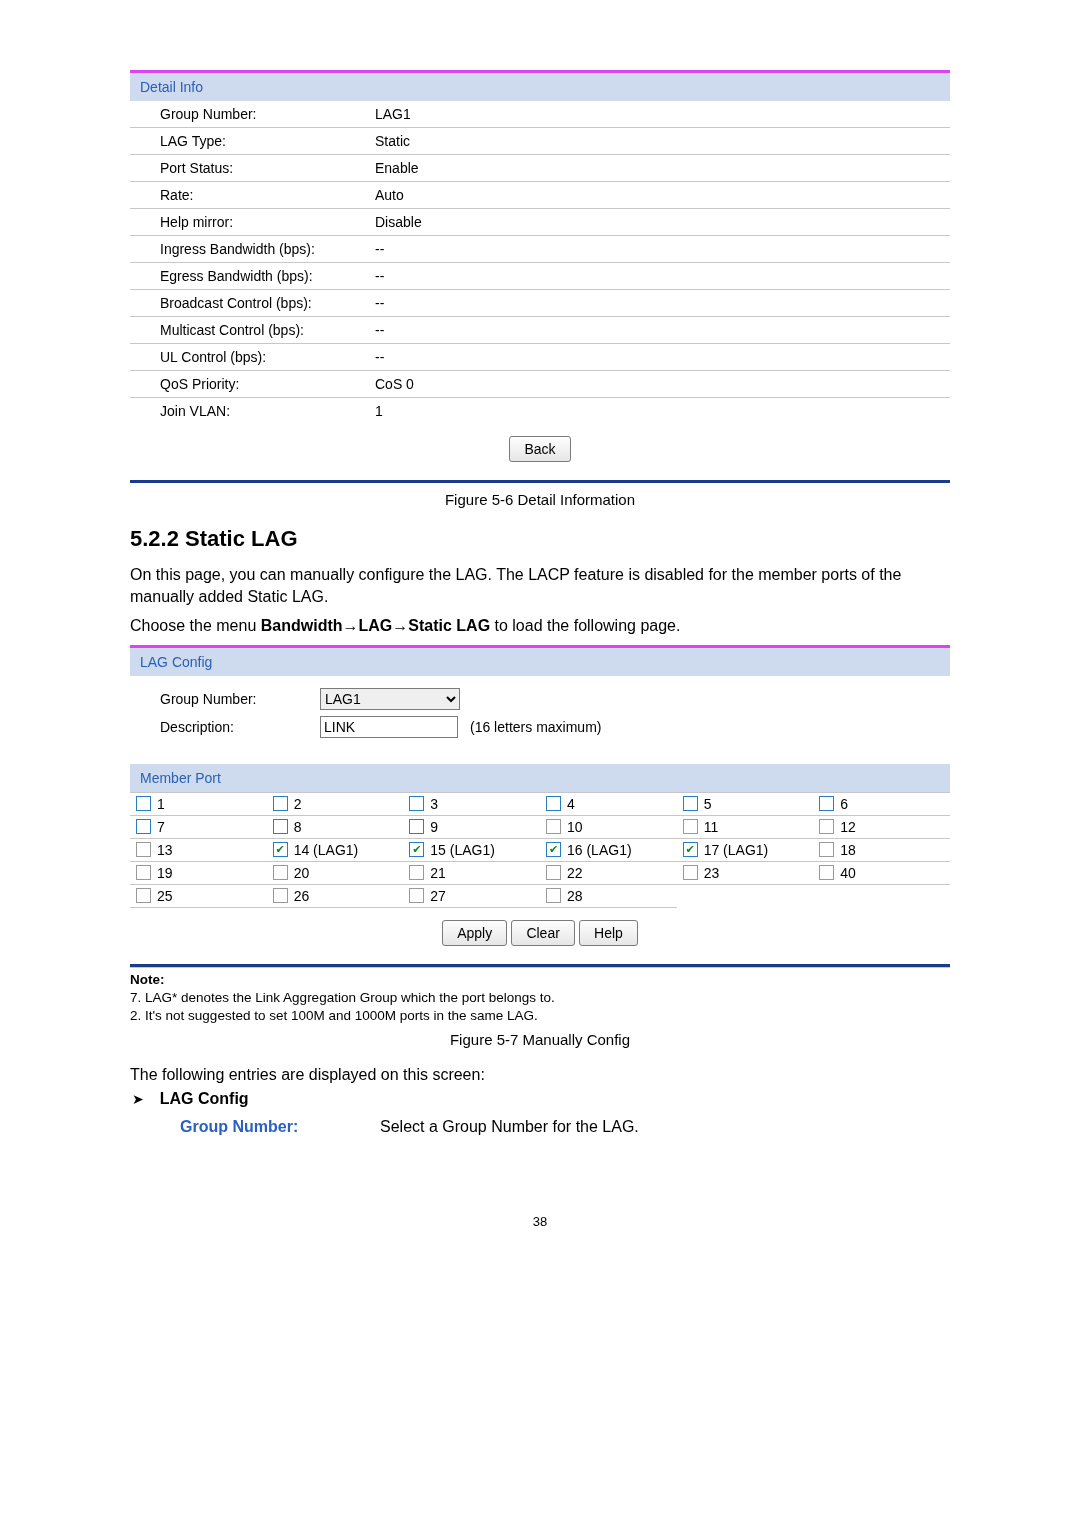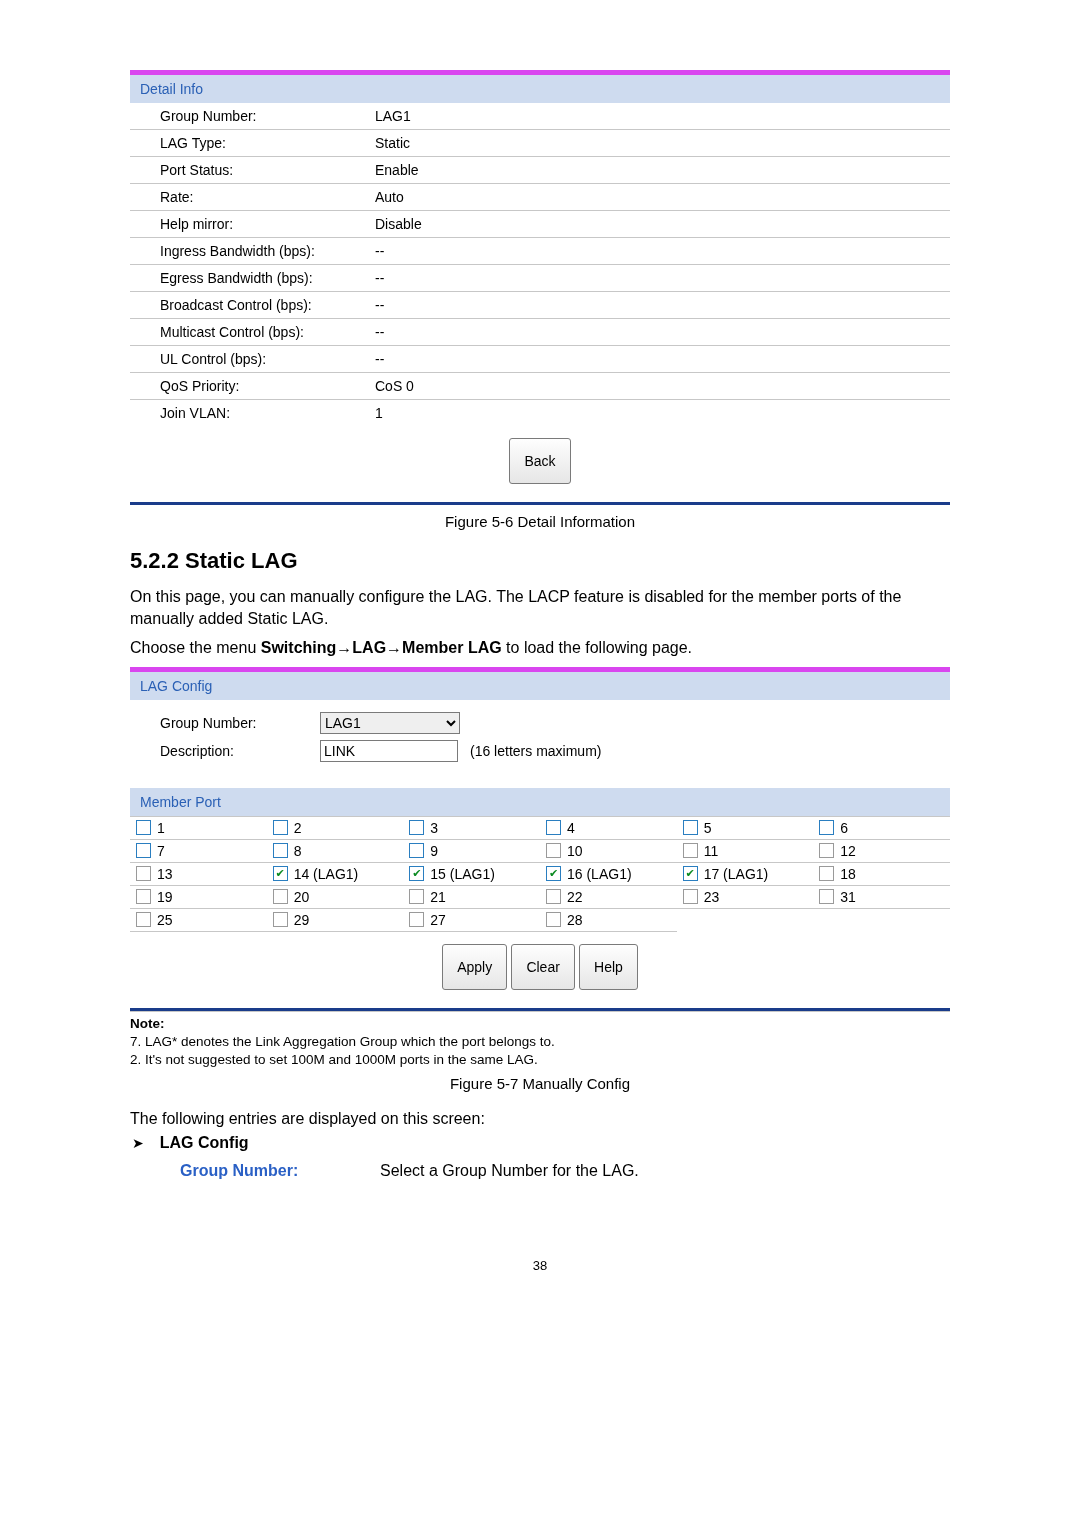--- a/index.html
+++ b/index.html
@@ -8,21 +8,21 @@
     margin: 0;
     background: #fff;
     color: #000;
   }
   .page {
     width: 820px;
     margin: 40px auto;
     padding: 30px 0 40px;
   }
   .panel {
-    border-top: 5px solid #d946ef;
+    border-top: 3px solid #d946ef;
     border-bottom: 3px solid #1a3c8a;
   }
   .panel-header {
     background: #cedbef;
     color: #2a60b5;
     padding: 6px 10px;
     font-size: 14px;
   }
   .kv-row {
     display: flex;
@@ -32,21 +32,21 @@
   }
   .kv-row:last-child { border-bottom: none; }
   .kv-label { width: 215px; }
   .kv-value { flex: 1; }
   .btn-row {
     text-align: center;
     padding: 12px 0 18px;
   }
   button.ui-btn {
     font-size: 14px;
-    padding: 14px 14px;
+    padding: 4px 14px;
     border: 1px solid #7a7a7a;
     background: linear-gradient(#fefefe,#e6e6e6);
     border-radius: 3px;
     cursor: pointer;
   }
   .caption {
     text-align: center;
     font-size: 15px;
     margin: 8px 0 18px;
   }
@@ -203,21 +203,21 @@
     <div class="btn-row">
       <button class="ui-btn">Back</button>
     </div>
   </div>
 
   <div class="caption">Figure 5-6 Detail Information</div>
 
   <h2 class="section">5.2.2 Static LAG</h2>
   <p class="body">On this page, you can manually configure the LAG. The LACP feature is disabled for the member ports of the manually added Static LAG.</p>
   <p class="body">
-    <span>Choose the menu </span><b>Switching→LAG→Member LAG</b><span> to load the following page.</span>
+    <span>Choose the menu </span><b>Bandwidth→LAG→Static LAG</b><span> to load the following page.</span>
   </p>
 
   <div class="panel">
     <div class="panel-header">LAG Config</div>
     <div class="lag-config">
       <div class="lag-config-row">
         <span class="lbl">Group Number:</span>
         <select class="ui-select">
           <option>LAG1</option>
         </select>
@@ -318,29 +318,29 @@
         <div class="mp-cell">
           <span class="cb disabled"></span>
           <span>22</span>
         </div>
         <div class="mp-cell">
           <span class="cb disabled"></span>
           <span>23</span>
         </div>
         <div class="mp-cell">
           <span class="cb disabled"></span>
-          <span>31</span>
+          <span>40</span>
         </div>
         <div class="mp-cell">
           <span class="cb disabled"></span>
           <span>25</span>
         </div>
         <div class="mp-cell">
           <span class="cb disabled"></span>
-          <span>29</span>
+          <span>26</span>
         </div>
         <div class="mp-cell">
           <span class="cb disabled"></span>
           <span>27</span>
         </div>
         <div class="mp-cell">
           <span class="cb disabled"></span>
           <span>28</span>
         </div>
       </div>

